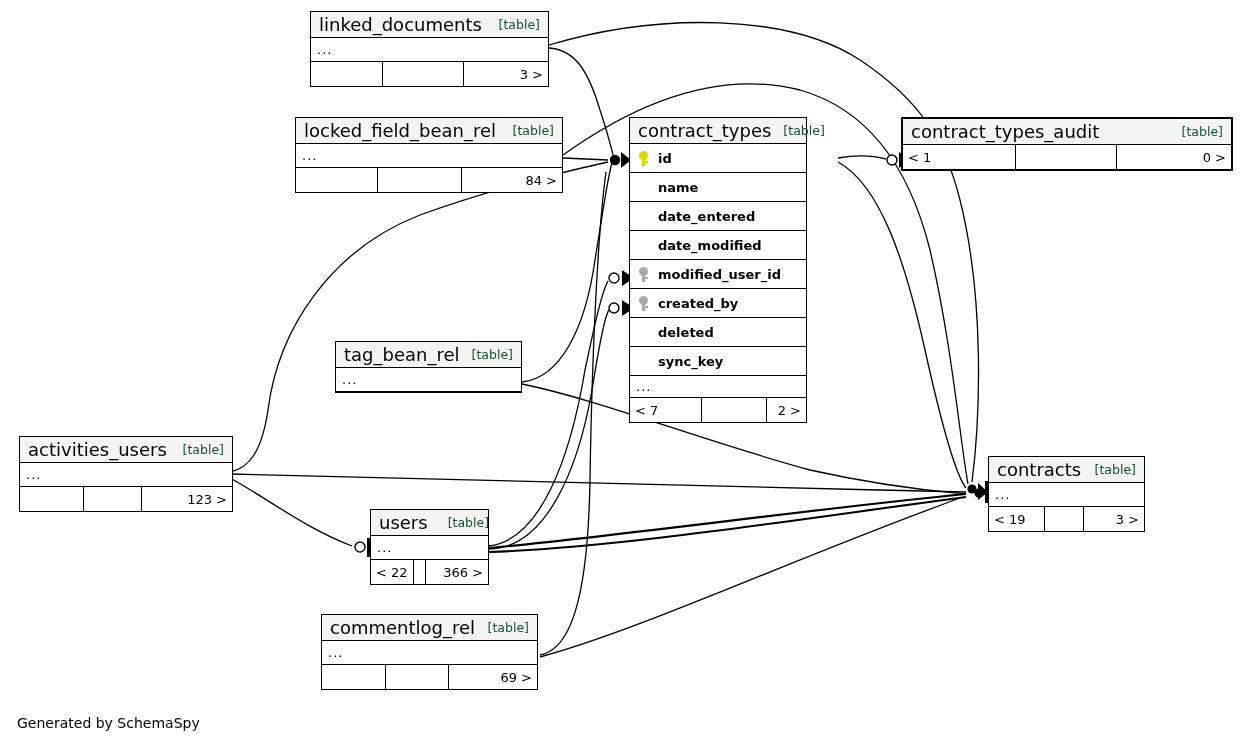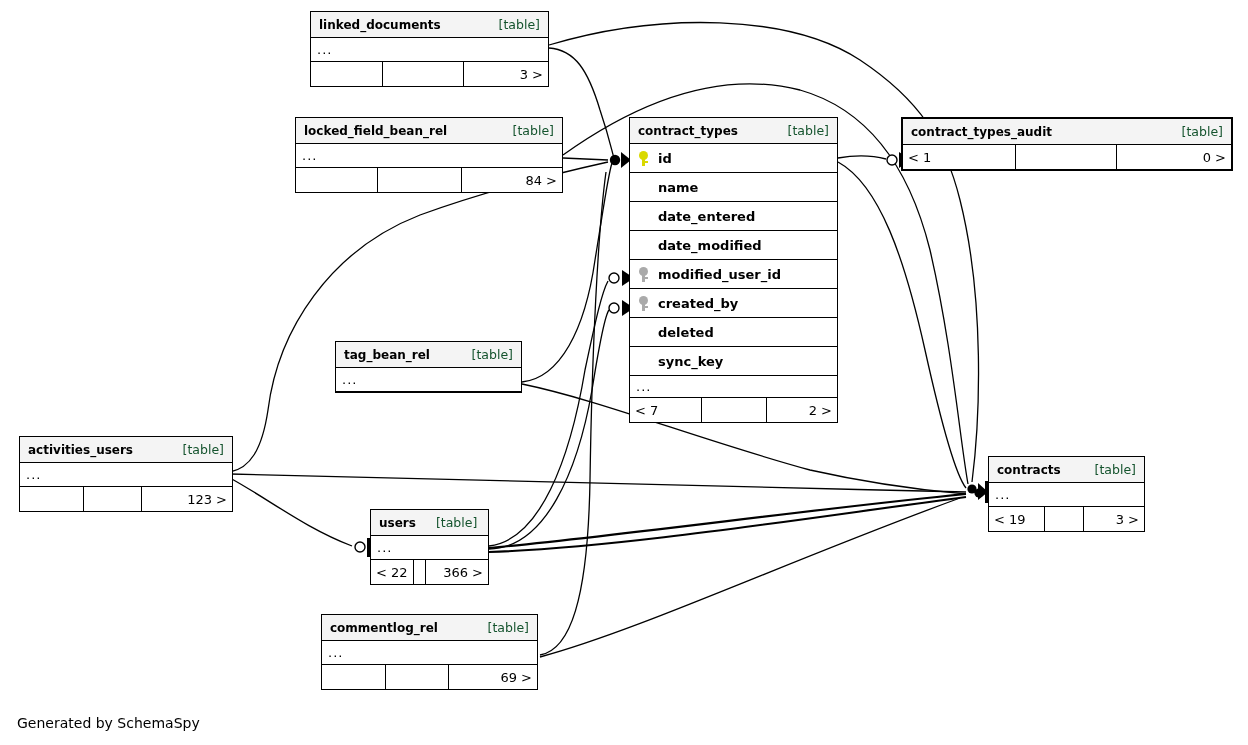--- a/index.html
+++ b/index.html
@@ -6,21 +6,21 @@
   body{width:1248px;height:745px;position:relative;overflow:hidden;
        font-family:"DejaVu Sans","Liberation Sans",sans-serif;
        -webkit-font-smoothing:antialiased;}
   #canvas{position:absolute;left:0;top:0;width:1248px;height:745px;}
   svg#edges{position:absolute;left:0;top:0;width:1248px;height:745px;pointer-events:none;}
 
   .tbl{position:absolute;background:#ffffff;border:1px solid #000;box-sizing:border-box;}
   .tbl.bold{border:2px solid #000;}
   .hdr{background:#f4f4f4;border-bottom:1px solid #000;height:26px;
        display:flex;align-items:center;padding:0 8px;box-sizing:border-box;white-space:nowrap;}
-  .hdr .nm{font-weight:bold;font-size:12px;color:#000;}
+  .hdr .nm{font-weight:normal;font-size:18px;color:#000;}
   .hdr .tag{font-size:12.5px;color:#14532d;margin-left:auto;padding-left:12px;}
   .hdr .tag.near{margin-left:8px;}
 
   .row{height:29px;border-bottom:1px solid #000;display:flex;align-items:center;
        box-sizing:border-box;font-size:13px;color:#000;}
   .row:last-child{border-bottom:none;}
   .row .kslot{width:26px;display:flex;align-items:center;justify-content:center;flex:0 0 26px;}
   .row .cname{padding-left:2px;font-weight:bold;}
   .row.noicon .cname{padding-left:28px;}
   .row .typ{margin-left:auto;padding:0 6px;font-size:13px;border-left:1px solid #000;
@@ -141,21 +141,21 @@
       <span class="tag">[table]</span>
     </div>
     <div class="ell">...</div>
     <div class="foot">
       <div class="c b left" style="width:82px;"></div>
       <div class="c b left" style="width:84px;"></div>
       <div class="c right" style="flex:1;">84 &gt;</div>
     </div>
   </div>
 
-  <div class="tbl" style="left:629px;top:117px;width:209px;">
+  <div class="tbl" style="left:629px;top:117px;width:178px;">
     <div class="hdr">
       <span class="nm">contract_types</span>
       <span class="tag">[table]</span>
     </div>
 
     <div class="row">
       <span class="kslot">
         <span class="key">
             <span class="kh" style="background:#d9d900;"></span>
             <span class="ks" style="background:#d9d900;"></span>

